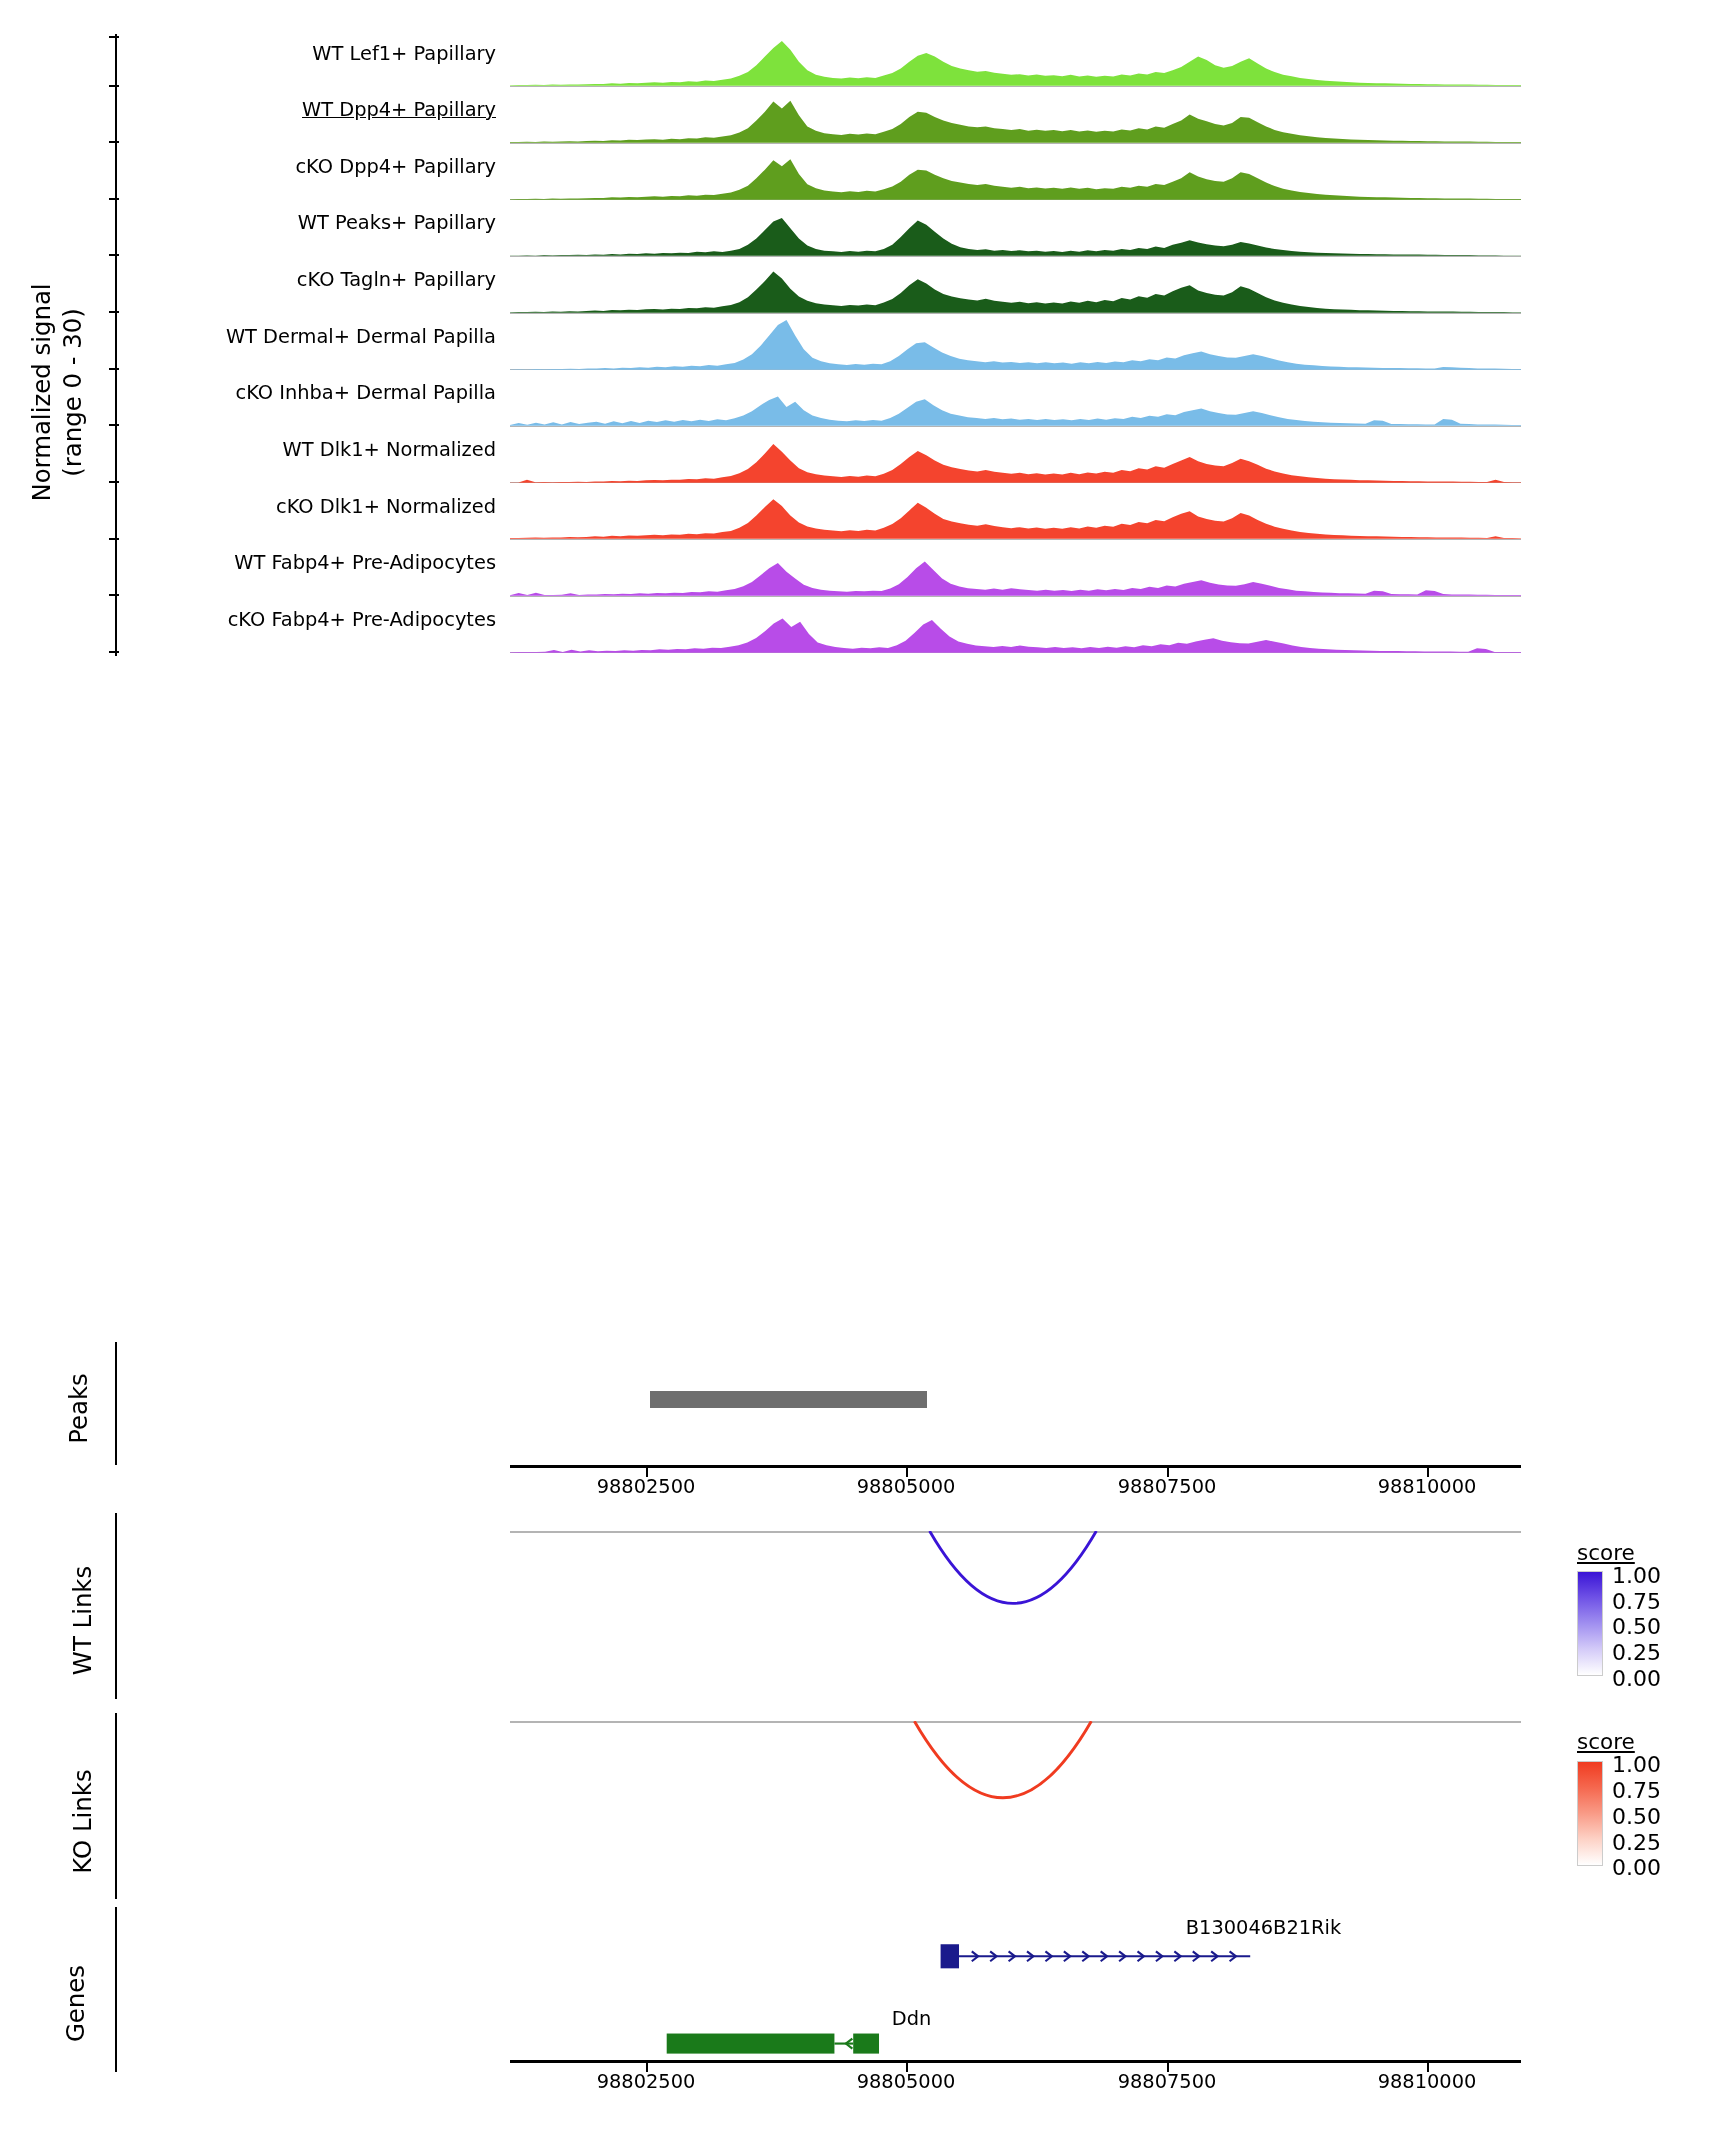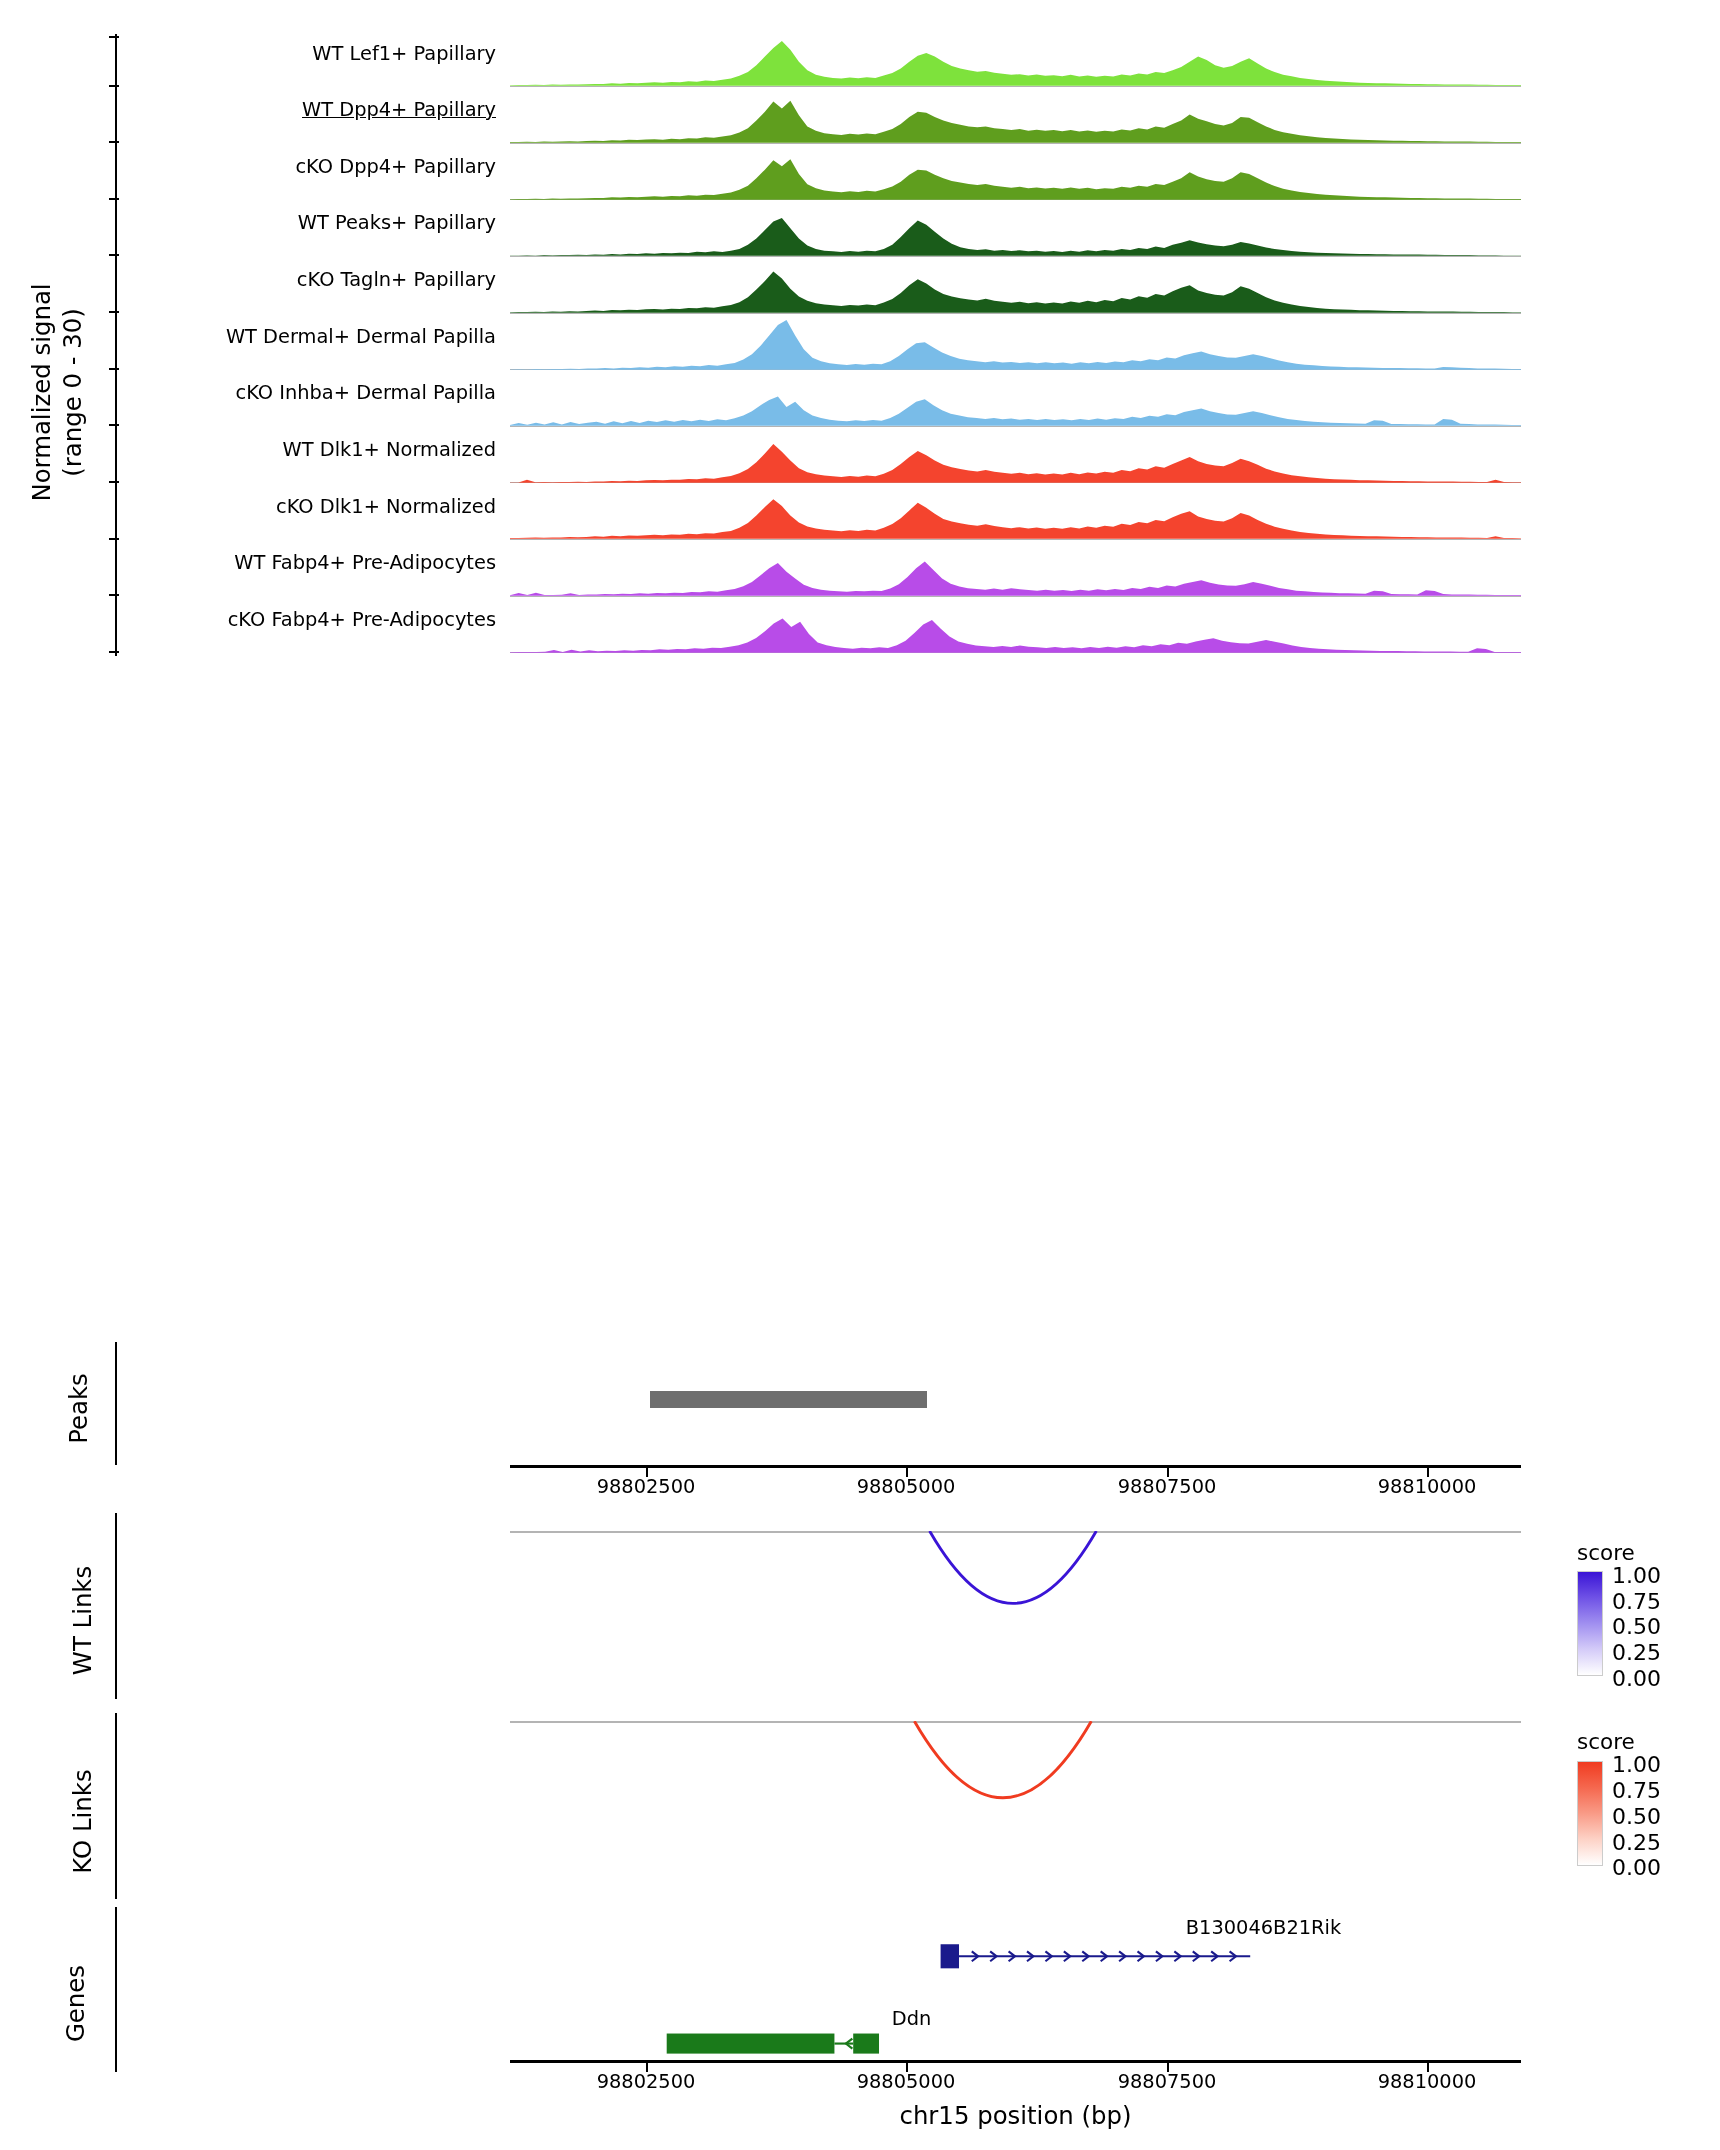--- a/index.html
+++ b/index.html
@@ -91,20 +91,21 @@
     width: 1011px;
     height: 2.2px;
     background: #b4b4b4;
   }
 
   
   .legend-title {
     position: absolute;
     font-size: 21.5px;
     white-space: nowrap;
+    text-decoration: underline;
   }
   .legend-gradient {
     position: absolute;
     width: 24.4px;
     border: 0.7px solid #cccccc;
   }
   .legend-tick-label {
     position: absolute;
     font-size: 22px;
     white-space: nowrap;
@@ -296,16 +297,15 @@
       <div class="axis-tick" style="left: 646px; top: 2063px;"></div>
       <div class="axis-tick-label" style="left: 560px; width: 172px; top: 2070px;">98802500</div>
       <div class="axis-tick" style="left: 906px; top: 2063px;"></div>
       <div class="axis-tick-label" style="left: 820px; width: 172px; top: 2070px;">98805000</div>
       <div class="axis-tick" style="left: 1167px; top: 2063px;"></div>
       <div class="axis-tick-label" style="left: 1081px; width: 172px; top: 2070px;">98807500</div>
       <div class="axis-tick" style="left: 1427px; top: 2063px;"></div>
       <div class="axis-tick-label" style="left: 1341px; width: 172px; top: 2070px;">98810000</div>
     </div>
 
-  <div class="axis-title" style="left:510px; top:2101px; width:1011px;">chr15 position (bp)</div>
 
 </div>
 
 
 </body></html>

